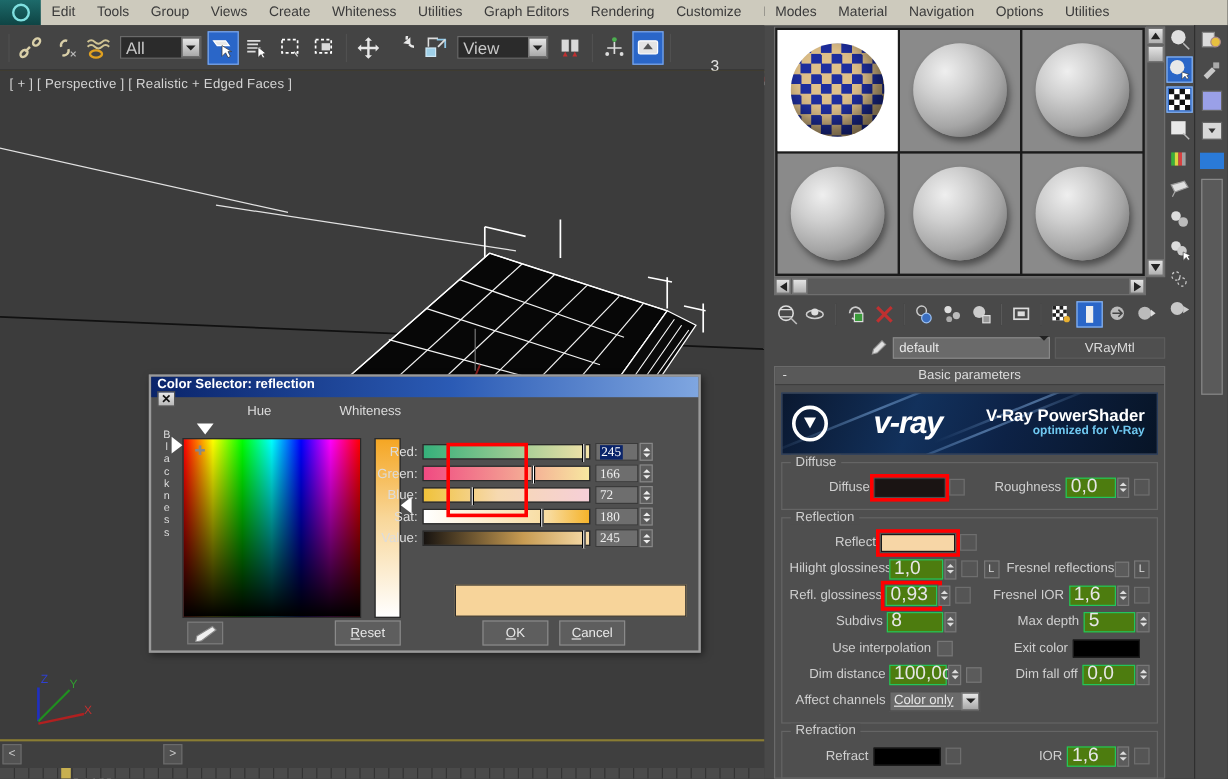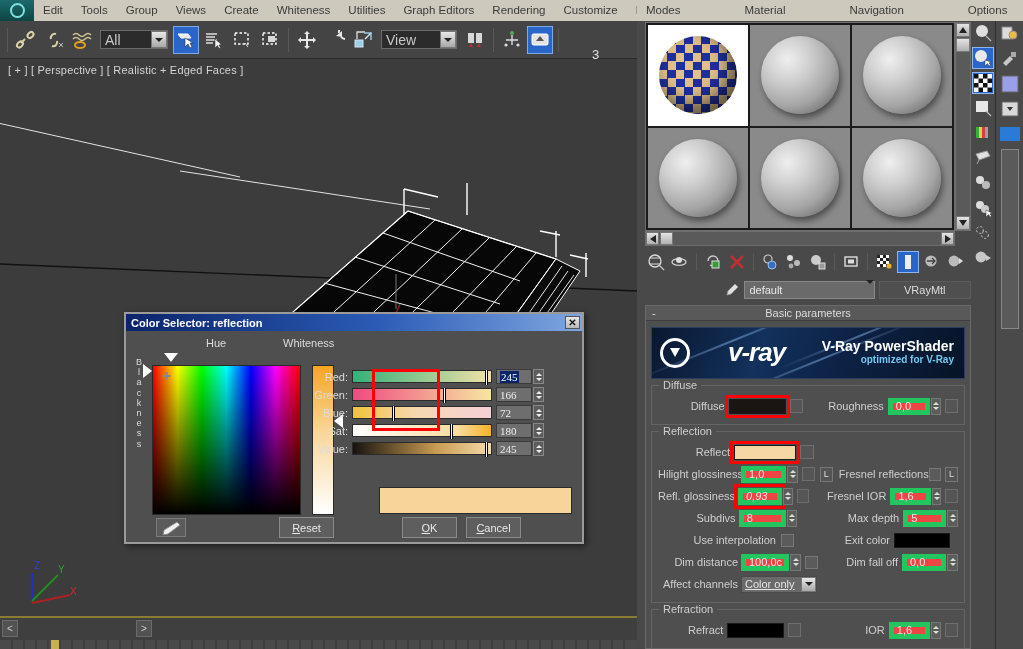--- a/index.html
+++ b/index.html
@@ -37,21 +37,21 @@
   #vp-border-bot{ left:0; top:616px; width:637px; height:2px; background:#8a7d33;}
 
   
   #bottombar{ left:0; top:618px; width:637px; height:31px; background:#3f3f3f; }
   #timefield{ left:2px; top:620px; width:150px; height:17px; display:flex; }
   .tfbtn{ width:16px;height:17px; background:#525252; border:1px solid #6b6b6b; color:#ccc;
           font-size:10px; display:flex;align-items:center;justify-content:center;}
   .tfval{ flex:1; background:#15803d; border-top:1px solid #6b6b6b;border-bottom:1px solid #6b6b6b;
           display:flex;align-items:center;justify-content:center; color:#dcdcdc; font-size:11px;margin-top:32px;}
   #ticks{ left:0; top:640px; width:637px; height:9px; background:#4a4a4a; }
-  #me-menu{ left:637px; top:0; width:386px; height:21px; background:#cdcabd; display:flex; align-items:flex-start;gap:46px; }
+  #me-menu{ left:637px; top:0; width:386px; height:21px; background:#cdcabd; display:flex; align-items:flex-start; }
   #me-body{ left:637px; top:21px; width:386px; height:628px; background:#494949; }
 
   #slots{ left:645px; top:22px; width:310px; height:209px; background:#1b1b1b;
           border:1px solid #6e6e6e; display:grid; grid-template-columns:repeat(3,1fr); grid-template-rows:repeat(2,1fr); gap:2px; padding:2px;}
   .slot{ position:relative; overflow:hidden; background:#8a8a8a; }
   .slot.active{ outline:2px solid #ffffff; outline-offset:-2px; z-index:2;}
   .sphere{ position:absolute; left:50%; top:50%; transform:translate(-50%,-50%);
            width:78px;height:78px;border-radius:50%;
            background:radial-gradient(circle at 34% 30%, #efefef 0%, #cfcfcf 30%, #a5a5a5 62%, #6d6d6d 88%, #5a5a5a 100%);
            box-shadow:2px 4px 6px rgba(0,0,0,.45);}
@@ -94,51 +94,51 @@
   #vray-txt{ position:absolute; right:10px; top:10px; text-align:right;}
   #vray-txt .l1{ color:#fff; font-size:14px; font-weight:bold;}
   #vray-txt .l2{ color:#6fc8f0; font-size:10px; font-weight:bold;}
 
   .group{ margin:6px 5px 0 5px; border:1px solid #656565; position:relative; padding:10px 6px 6px 6px;}
   .group > .gl{ position:absolute; top:-7px; left:7px; background:#4f4f4f; padding:0 4px; color:#cfcfcf; font-size:11px;}
   .row{ display:flex; align-items:center; height:20px; margin-bottom:2px;}
   .lbl{ color:#cfcfcf; font-size:11px; text-align:right; white-space:nowrap;}
   .swatch{ height:15px; border:1px solid #1a1a1a;}
   .mapbtn{ width:14px;height:14px; background:#555; border:1px solid #6e6e6e; margin-left:4px;}
-  .spin{ height:17px; background:#ef4444; border:5px solid #22c55e; color:#e6e6e6; font-size:11px;
+  .spin{ height:17px; background:#4d7c0f; border:1px solid #22c55e; color:#e6e6e6; font-size:16px;
          display:flex; align-items:center; padding-left:3px;}
   .arrows{ width:11px;height:17px; margin-left:1px; background:#5c5c5c; border:1px solid #777;
            display:flex;flex-direction:column;align-items:center;justify-content:center;}
   .arrows i{ display:block; width:0;height:0;border-left:3px solid transparent;border-right:3px solid transparent;}
   .arrows i.u{ border-bottom:3px solid #ddd; margin-bottom:2px;}
   .arrows i.d{ border-top:3px solid #ddd;}
   .cbx{ width:13px;height:13px; background:#5b5b5b; border:1px solid #777;}
   .lbtn{ width:14px;height:15px; background:#545454; border:1px solid #777; color:#ddd; font-size:9px;
          display:flex;align-items:center;justify-content:center;}
   .ddown{ height:17px; background:#6a6a6a; border:1px solid #4a4a4a; display:flex; align-items:center; color:#e6e6e6; font-size:11px;}
   .ddown .txt{flex:1;padding-left:3px; text-decoration:underline;}
   .ddown .arw2{ width:15px;height:15px;background:linear-gradient(#e8e8e8,#a8a8a8);border:1px solid #777;
                 display:flex;align-items:center;justify-content:center;}
   .arw2:after{content:"";border-left:4px solid transparent;border-right:4px solid transparent;border-top:4px solid #222;}
 
-  .hl{ outline:3px solid #ff0000; outline-offset:1px;font-style:italic; }
+  .hl{ outline:3px solid #ff0000; outline-offset:1px; }
 
   
   #vtools{ left:971px; top:22px; width:24px; height:270px; display:flex; flex-direction:column; gap:3px; align-items:center;}
   .vt{ width:22px;height:22px; display:flex;align-items:center;justify-content:center;}
   .vt.sel{ background:#2a66c8; border:1px solid #8fb6ec;}
 
   #farright{ left:995px; top:21px; width:28px; height:628px; background:#4a4a4a; border-left:1px solid #2f2f2f;}
   #fr-stack{ position:absolute; left:2px; top:2px; width:24px; display:flex; flex-direction:column; gap:3px; align-items:center;}
 
   
   #dlg{ left:124px; top:312px; width:460px; height:232px; background:#4f4f4f;
         border:2px solid #9a9a9a; box-shadow:2px 2px 6px rgba(0,0,0,.5); }
   #dlg-title{ height:17px; background:linear-gradient(90deg,#0a246a 0%,#2b5bb5 55%,#7fa6e0 100%);
-              display:flex; align-items:center; padding:0 2px 0 5px; }
+              display:flex; padding:0 2px 0 5px;flex-direction:column; }
   #dlg-title span{ color:#fff; font-size:11px; font-weight:bold; flex:1;}
   #dlg-close{ width:15px;height:13px; background:linear-gradient(#e8e8e8,#b8b8b8); border:1px solid #555;
               display:flex;align-items:center;justify-content:center; color:#111; font-size:10px; font-weight:bold;}
   #dlg-body{ position:relative; height:213px; }
 
   #hue-label{ left:80px; top:6px; color:#dcdcdc; font-size:11px;}
   #white-label{ left:157px; top:6px; color:#dcdcdc; font-size:11px;}
   #blackword{ left:8px; top:26px; width:10px; color:#dcdcdc; font-size:9px; line-height:10.2px; text-align:center;}
   #satbox{ left:26px; top:34px; width:149px; height:150px; border:1px solid #2a2a2a;
      background:

